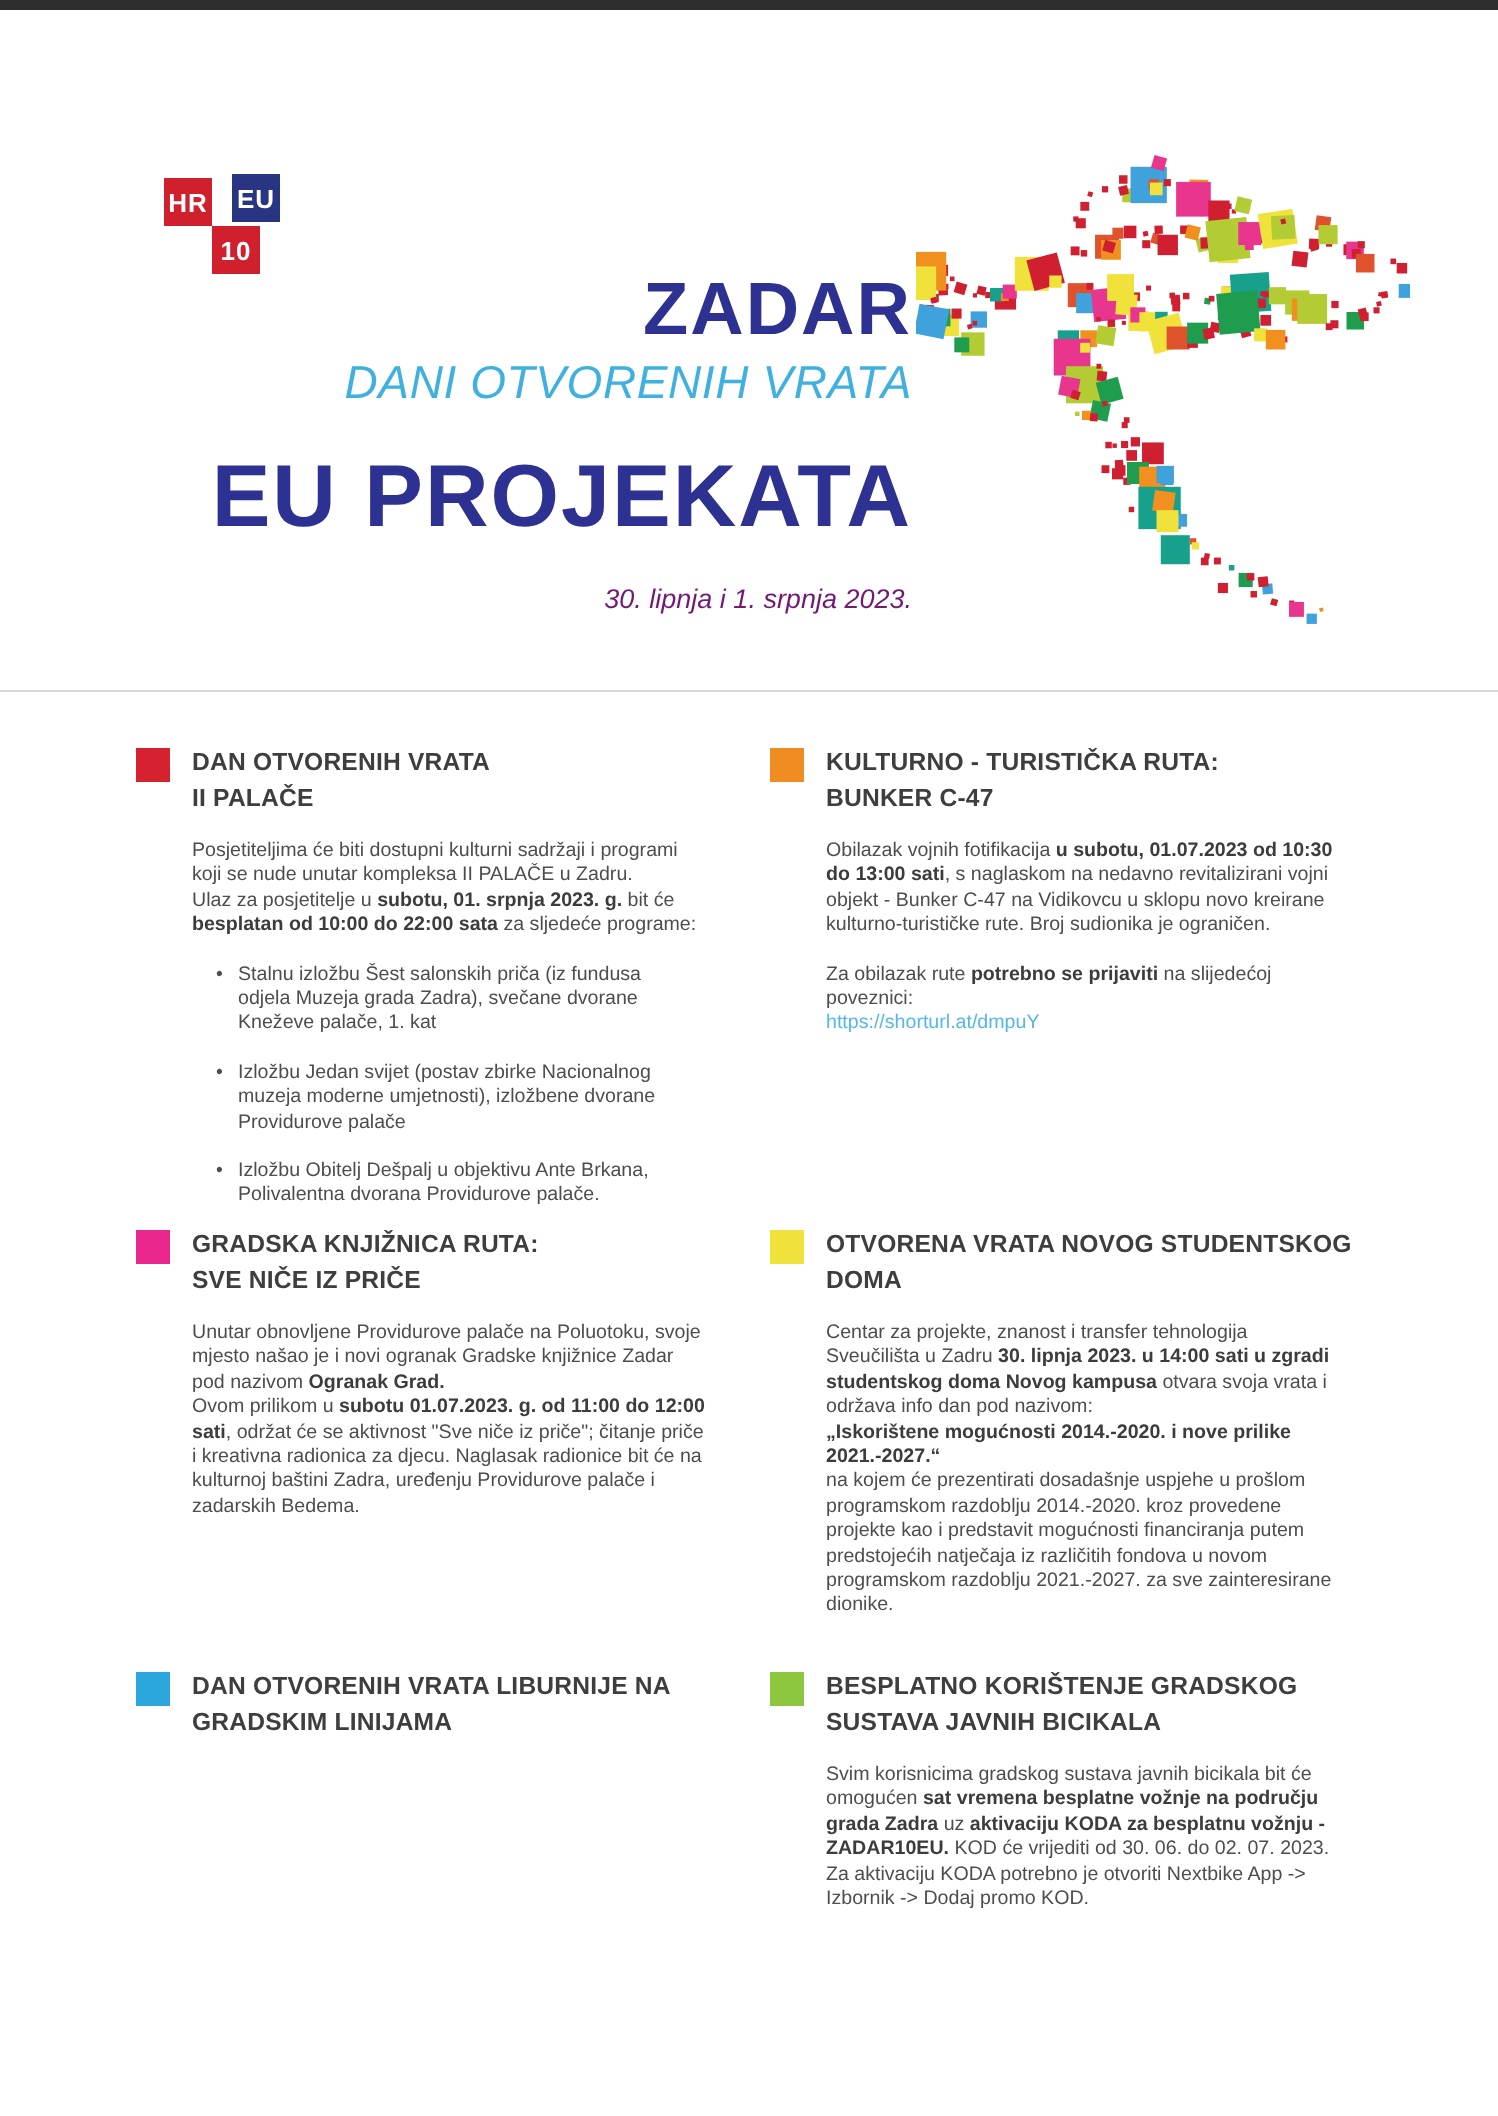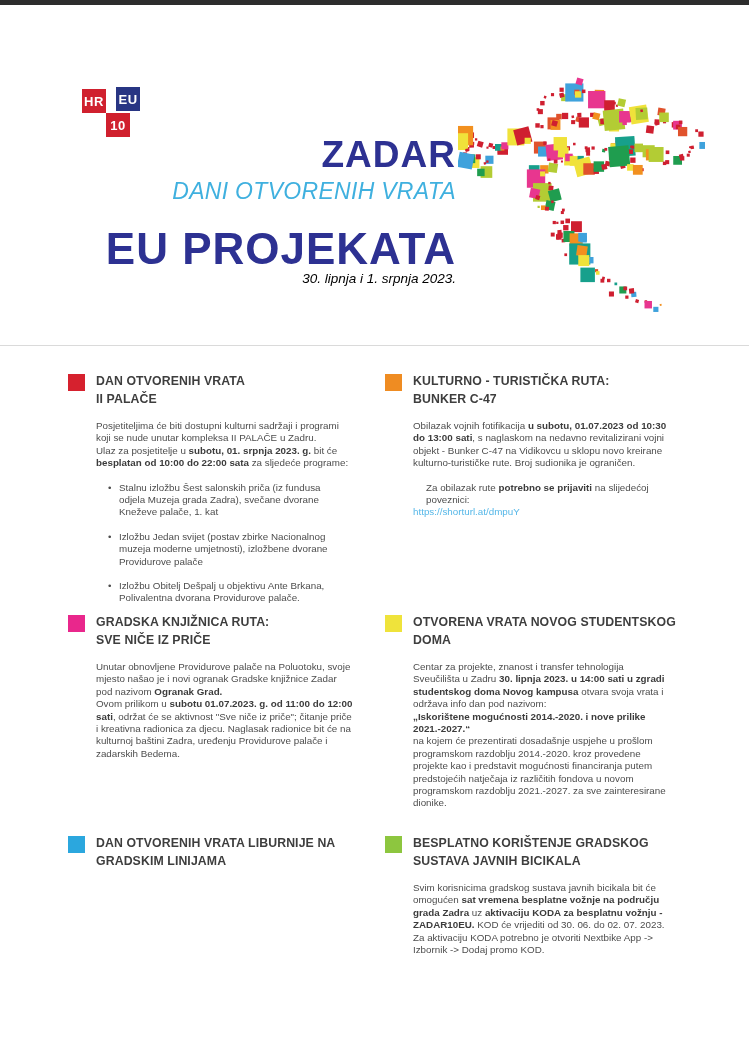--- a/index.html
+++ b/index.html
@@ -11,36 +11,36 @@
   .lg{position:absolute;width:24px;height:24px;color:#fff;font-weight:700;font-size:13px;
       display:flex;align-items:center;justify-content:center;letter-spacing:0.5px;}
   .lg-hr{left:0;top:2px;background:#d0202e;}
   .lg-eu{left:34px;top:0;background:#283583;}
   .lg-ten{left:24px;top:26px;background:#d0202e;}
   
   .titles{position:absolute;top:136px;left:85px;width:371px;text-align:right;}
   .t-city{font-size:37px;font-weight:800;color:#2d3192;line-height:1.05;letter-spacing:1px;}
   .t-sub{font-size:23px;font-weight:400;font-style:italic;color:#3fb0df;letter-spacing:0.3px;margin-top:3px;}
   .t-main{font-size:44px;font-weight:800;color:#2d3192;line-height:1.0;margin-top:22px;letter-spacing:1px;}
-  .t-date{font-size:13.5px;font-style:italic;color:#000000;}
+  .t-date{font-size:13.5px;font-style:italic;color:#701a75;margin-top:21px;}
   
   .mosaic{position:absolute;left:458px;top:73px;width:247px;height:242px;}
   
   .divider{position:absolute;top:345px;left:0;width:100%;height:1px;background:#dadada;}
   
   .content{position:absolute;left:68px;top:372px;width:625px;display:grid;
            grid-template-columns:317px 308px;grid-template-rows:241px 221px auto;}
   .sec{overflow:visible;}
   .sec-head{display:flex;align-items:flex-start;}
   .bullet{flex:0 0 auto;width:17px;height:17px;margin-top:2px;}
   .sec-title{margin-left:11px;font-size:12.3px;font-weight:700;color:#3e3e3e;line-height:18px;letter-spacing:0.1px;}
   .sec-title div{white-space:nowrap;}
   .sec-body{width:258px;margin-left:28px;margin-top:12px;font-size:9.8px;line-height:12.4px;color:#4d4d4d;}
   .para{margin:0;}
-  .para.gap{margin-top:12px;margin-left:13px;}
+  .para.gap{margin-top:12px;}
   .b{font-weight:700;color:#3c3c3c;}
   .link{color:#55b7e8;text-decoration:none;}
   .blist{margin:12px 12px 0;padding:0;list-style:none;}
   .blist li{margin:0 0 12px;padding-left:11px;position:relative;}
   .blist li::before{content:"\2022";position:absolute;left:0;top:0;color:#4d4d4d;}
   
   .footer-bar{position:absolute;left:322px;top:1047px;width:106px;height:6px;background:#3a6db4;}
 </style>
 </head>
 <body>

